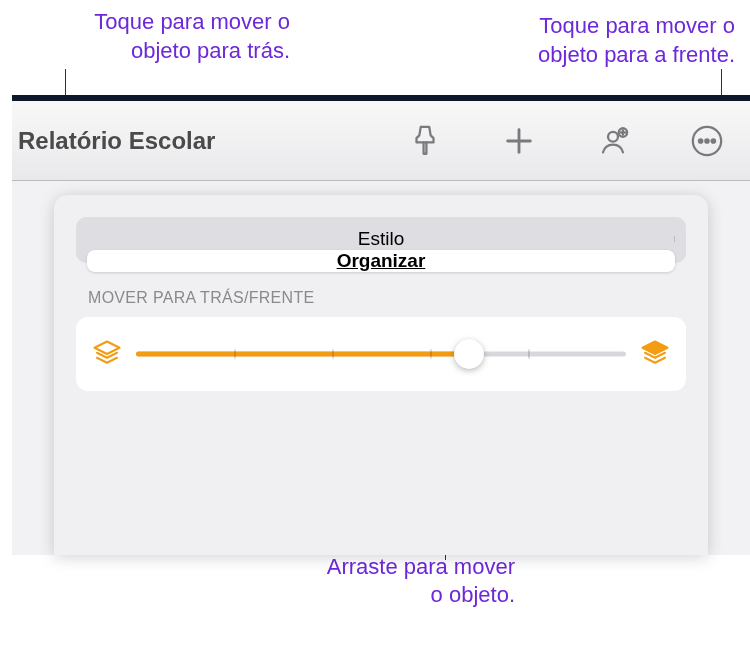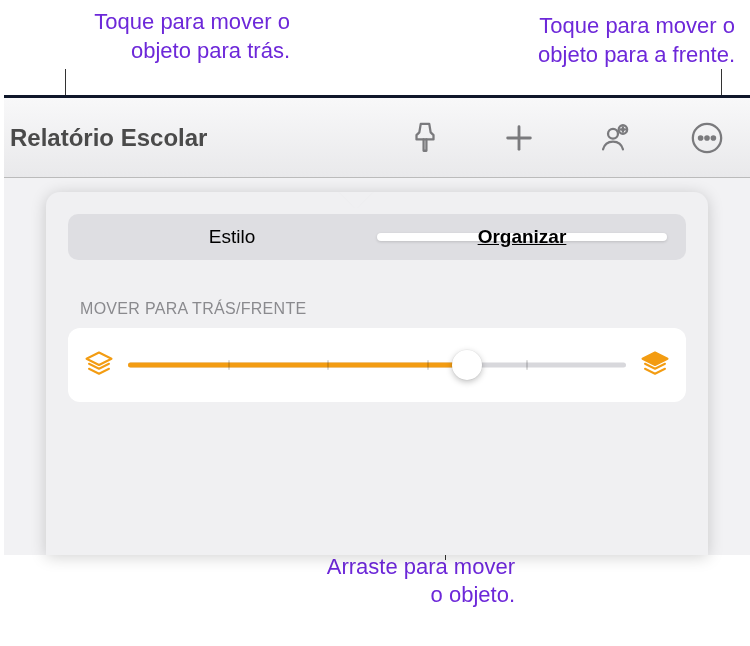--- a/index.html
+++ b/index.html
@@ -28,25 +28,25 @@
     }
     .line-left-v { left: 65px; top: 69px; width: 1px; height: 338px; }
     .line-left-h { left: 65px; top: 406px; width: 11px; height: 1px; }
     .line-right-v { right: 28px; top: 69px; width: 1px; height: 338px; }
     .line-right-h { right: 28px; top: 406px; width: 48px; height: 1px; }
     .line-bottom-v { left: 445px; top: 417px; width: 1px; height: 143px; }
 
     .app-frame {
       position: absolute;
       top: 95px;
-      left: 4px;
+      left: 12px;
       right: 0;
       height: 460px;
       background: #f2f2f4;
-      border-top: 3px solid #0f172a;
+      border-top: 6px solid #0f172a;
     }
 
     .toolbar {
       height: 80px;
       background: linear-gradient(#f8f8f9, #e9e9eb);
       border-bottom: 1px solid #bbb;
       display: flex;
       align-items: center;
       padding: 0 14px;
       position: relative;
@@ -92,22 +92,23 @@
       background: #f0f0f2;
       transform: rotate(45deg);
       box-shadow: -2px -2px 4px rgba(0,0,0,0.08);
     }
 
     .segmented {
       margin: 22px 22px 0;
       background: #dedee2;
       border-radius: 10px;
       display: flex;
-      padding: 19px;
+      padding: 11px;
       height: 46px;
+      flex-direction: column;
     }
     .segment {
       flex: 1;
       display: flex;
       align-items: center;
       justify-content: center;
       font-size: 19px;
       color: #000;
       border-radius: 8px;
       position: relative;
@@ -127,21 +128,21 @@
       box-shadow: 0 1px 3px rgba(0,0,0,0.15);
       text-decoration: underline;
     }
     .segment.active::after { display: none; }
     .segment:nth-child(2).pre-active::after { display: none; }
 
     .section-header {
       font-size: 16px;
       color: #8a8a8e;
       letter-spacing: 0.3px;
-      margin: 40px 34px 10px;
+      margin: 26px 34px 10px;
     }
 
     .slider-row {
       background: #fff;
       margin: 0 22px;
       border-radius: 12px;
       padding: 20px 14px;
       display: flex;
       align-items: center;
       gap: 12px;

